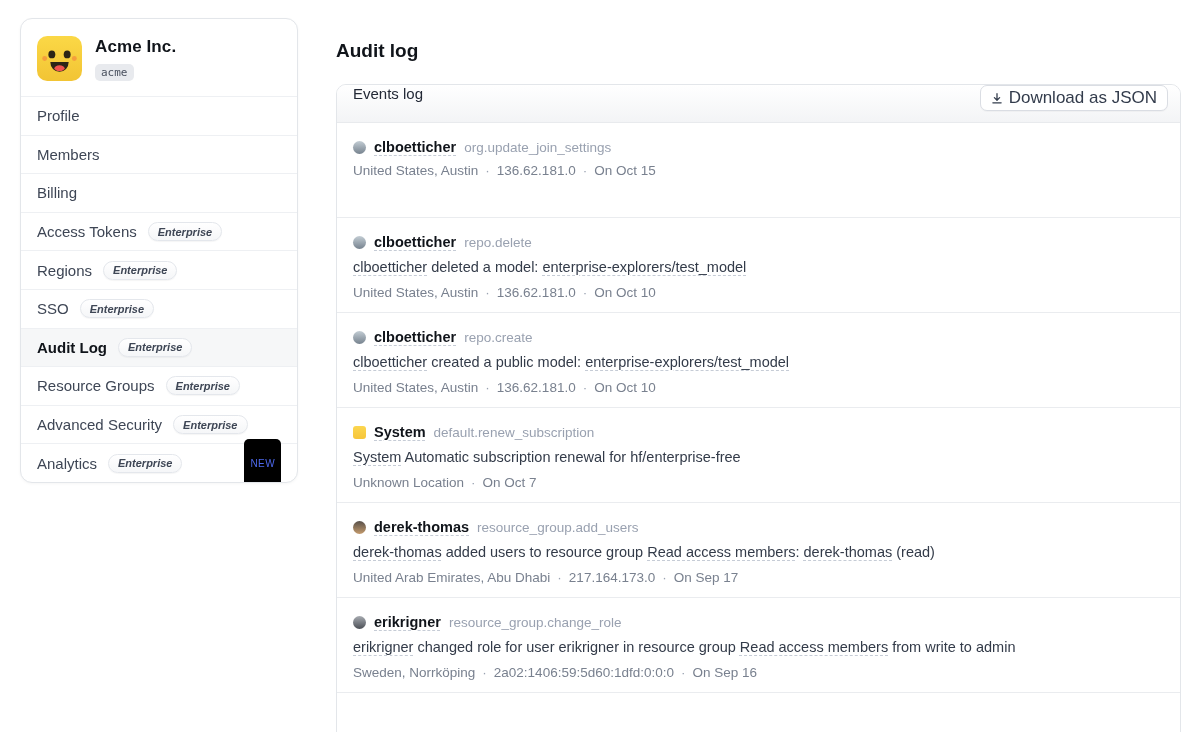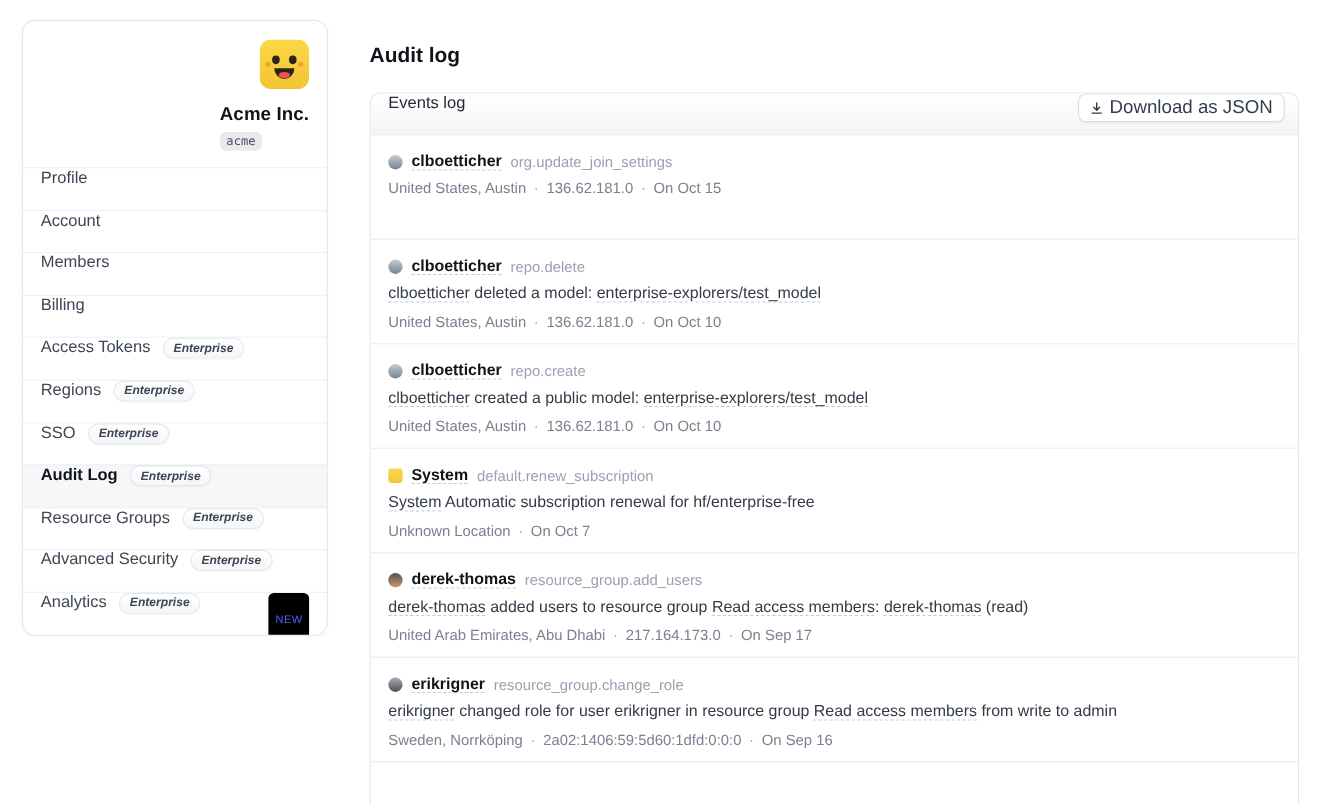--- a/index.html
+++ b/index.html
@@ -3,26 +3,26 @@
 <meta charset="utf-8">
 <style>
   * { margin:0; padding:0; box-sizing:border-box; }
   html,body { background:#fff; }
   body { font-family:"Liberation Sans","DejaVu Sans",sans-serif; -webkit-font-smoothing:antialiased; }
   .app { position:relative; width:1201px; height:732px; overflow:hidden; background:#fff; }
 
   
   .sidebar { position:absolute; left:20px; top:18px; width:278px; background:#fff;
              border:1px solid #e3e6ea; border-radius:12px; box-shadow:0 1px 3px rgba(0,0,0,.04); overflow:hidden; }
-  .org-header { display:flex; align-items:flex-end; gap:13px; padding:17px 16px 15px;flex-direction:column; }
+  .org-header { display:flex; align-items:center; gap:13px; padding:17px 16px 15px; }
   .org-avatar { width:45px; height:45px; flex:none; cursor:pointer; }
   .org-name { font-size:17px; font-weight:700; color:#10141a; letter-spacing:.1px; margin-bottom:5px; }
   .org-handle { display:inline-block; font-family:"DejaVu Sans Mono","Liberation Mono",monospace;
                 font-size:11px; color:#49505e; background:#e8eaee; padding:2px 6px; border-radius:5px; }
-  .nav-item { display:flex; align-items:flex-start; height:38.6px; padding:0 16px;
+  .nav-item { display:flex; align-items:center; height:38.6px; padding:0 16px;
               border-top:1px solid #eef0f3; font-size:15px; color:#3e4655; cursor:pointer; }
   .nav-item.active { background:#f6f7f8; }
   .nav-item.active .nav-label { font-weight:700; color:#10141a; }
   .ent-badge { margin-left:11px; font-size:11px; font-weight:700; font-style:italic; color:#3e4655;
                padding:2.5px 9px; border:1px solid #e4e7ec; border-radius:999px;
                background:linear-gradient(180deg,#ffffff,#f5f6f8); box-shadow:0 1px 1px rgba(0,0,0,.04); }
   .new-badge { margin-left:auto; font-size:10px; font-weight:400; letter-spacing:.4px;
                color:#4d68ec; background:#000000; padding:19px 6px; border-radius:5px; }
 
   
@@ -75,23 +75,20 @@
       <div class="org-meta">
         <div class="org-name">Acme Inc.</div>
         <span class="org-handle">acme</span>
       </div>
     </div>
     <nav id="nav">
   <div class="nav-item">
     <span class="nav-label">Profile</span>
   </div>
 
-  <div class="nav-item">
-    <span class="nav-label">Account</span>
-  </div>
 
   <div class="nav-item">
     <span class="nav-label">Members</span>
   </div>
 
   <div class="nav-item">
     <span class="nav-label">Billing</span>
   </div>
 
   <div class="nav-item">

